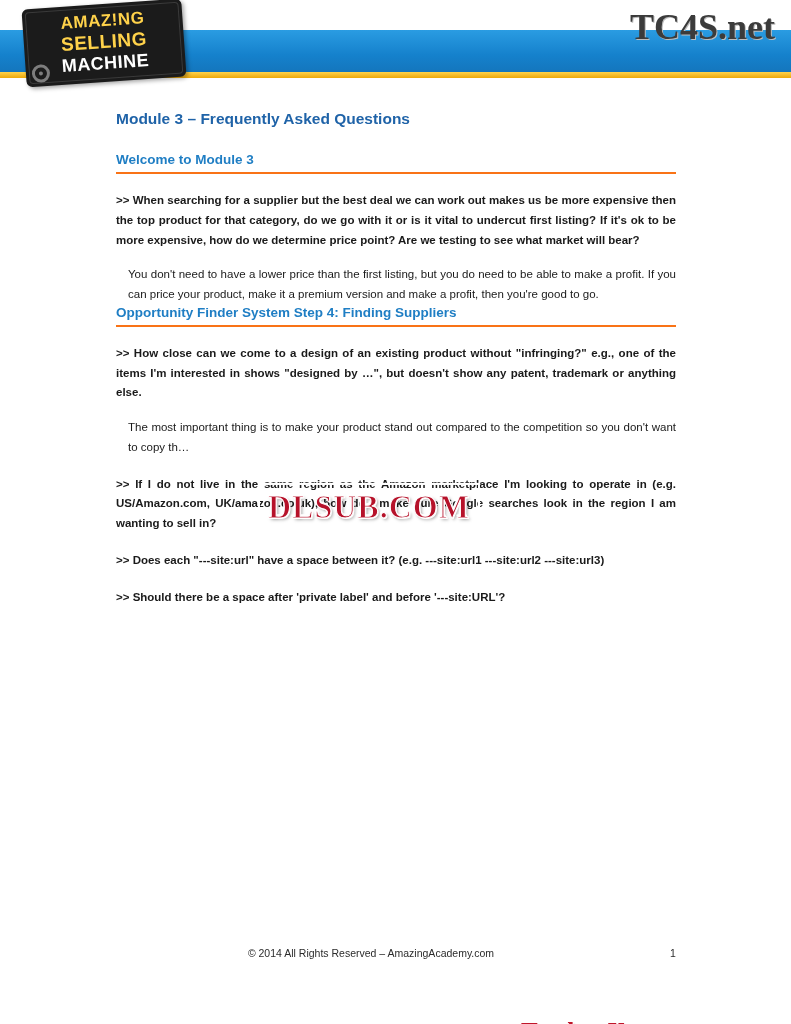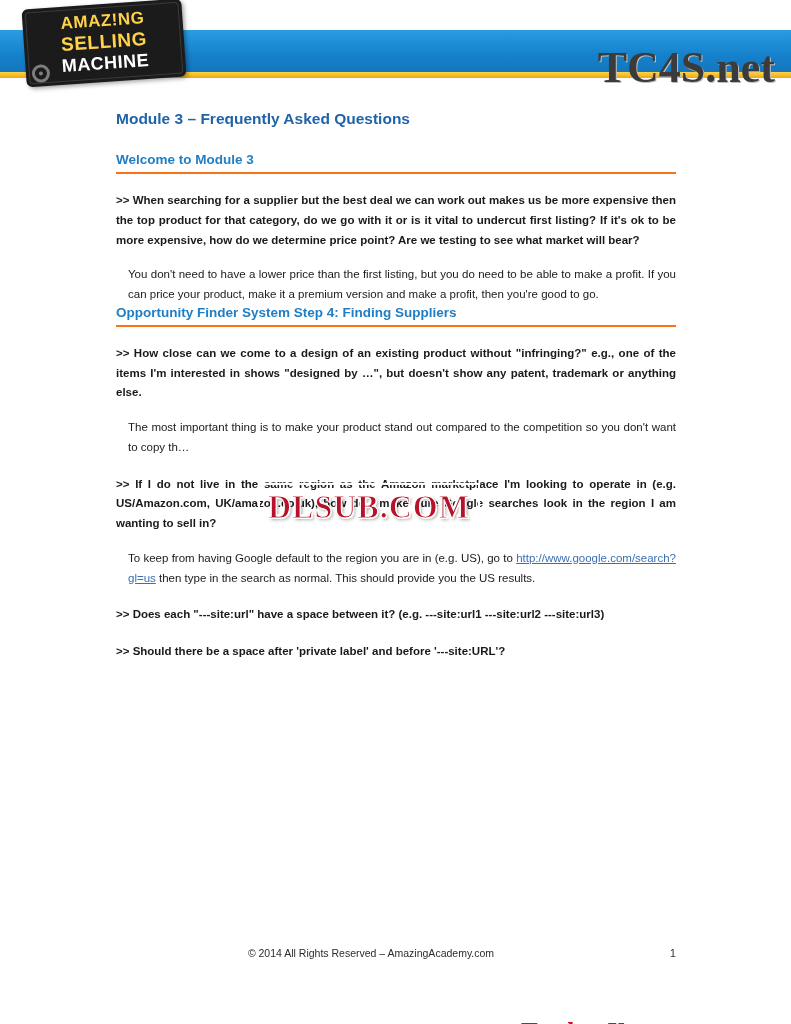--- a/index.html
+++ b/index.html
@@ -41,26 +41,25 @@
     left: 196px; top: 36px;
     font-size: 24px;
     font-weight: bold;
     color: #ffffff;
     letter-spacing: 0.5px;
     font-family: "Liberation Sans", sans-serif;
   }
   .tc4s {
     position: absolute;
     right: 16px; top: 6px;
-    font-size: 44px;
+    font-size: 36px;
     font-weight: bold;
     color: #3b3b3b;
     text-shadow: 1px 1px 0 #bdbdbd;
     font-family: "Liberation Serif", serif;
-    margin-top: 36px;
   }
 
   
   .logo {
     position: absolute;
     left: 24px; top: 4px;
     width: 160px;
     height: 78px;
     background: #1b1b1b;
     border-radius: 6px;
@@ -234,23 +233,20 @@
     <p class="q">&gt;&gt; When searching for a supplier but the best deal we can work out makes us be more expensive then the top product for that category, do we go with it or is it vital to undercut first listing? If it's ok to be more expensive, how do we determine price point? Are we testing to see what market will bear?</p>
     <p class="a">You don't need to have a lower price than the first listing, but you do need to be able to make a profit. If you can price your product, make it a premium version and make a profit, then you're good to go.</p>
 
     <h2 class="section gap-big">Opportunity Finder System Step 4: Finding Suppliers</h2>
 
     <p class="q">&gt;&gt; How close can we come to a design of an existing product without "infringing?" e.g., one of the items I'm interested in shows "designed by …", but doesn't show any patent, trademark or anything else.</p>
     <p class="a">The most important thing is to make your product stand out compared to the competition so you don't want to copy th…</p>
 
     <p class="q">&gt;&gt; If I do not live in the same region as the Amazon marketplace I'm looking to operate in (e.g. US/Amazon.com, UK/amazon.co.uk), how do I make sure Google searches look in the region I am wanting to sell in?</p>
 
-    <p class="a">
-      <span>To keep from having Google default to the region you are in (e.g. US), go to </span><a class="link" href="#">http://www.google.com/search?gl=us</a><span> then type in the search as normal.  This should provide you the US results.</span>
-    </p>
 
     <p class="q">&gt;&gt; Does each "---site:url" have a space between it? (e.g. ---site:url1 ---site:url2 ---site:url3)</p>
 
     <p class="q">&gt;&gt; Should there be a space after 'private label' and before '---site:URL'?</p>
 
   </div>
 
   <div class="wm-dlsub">DLSUB.COM</div>
 
   <div class="footer">

